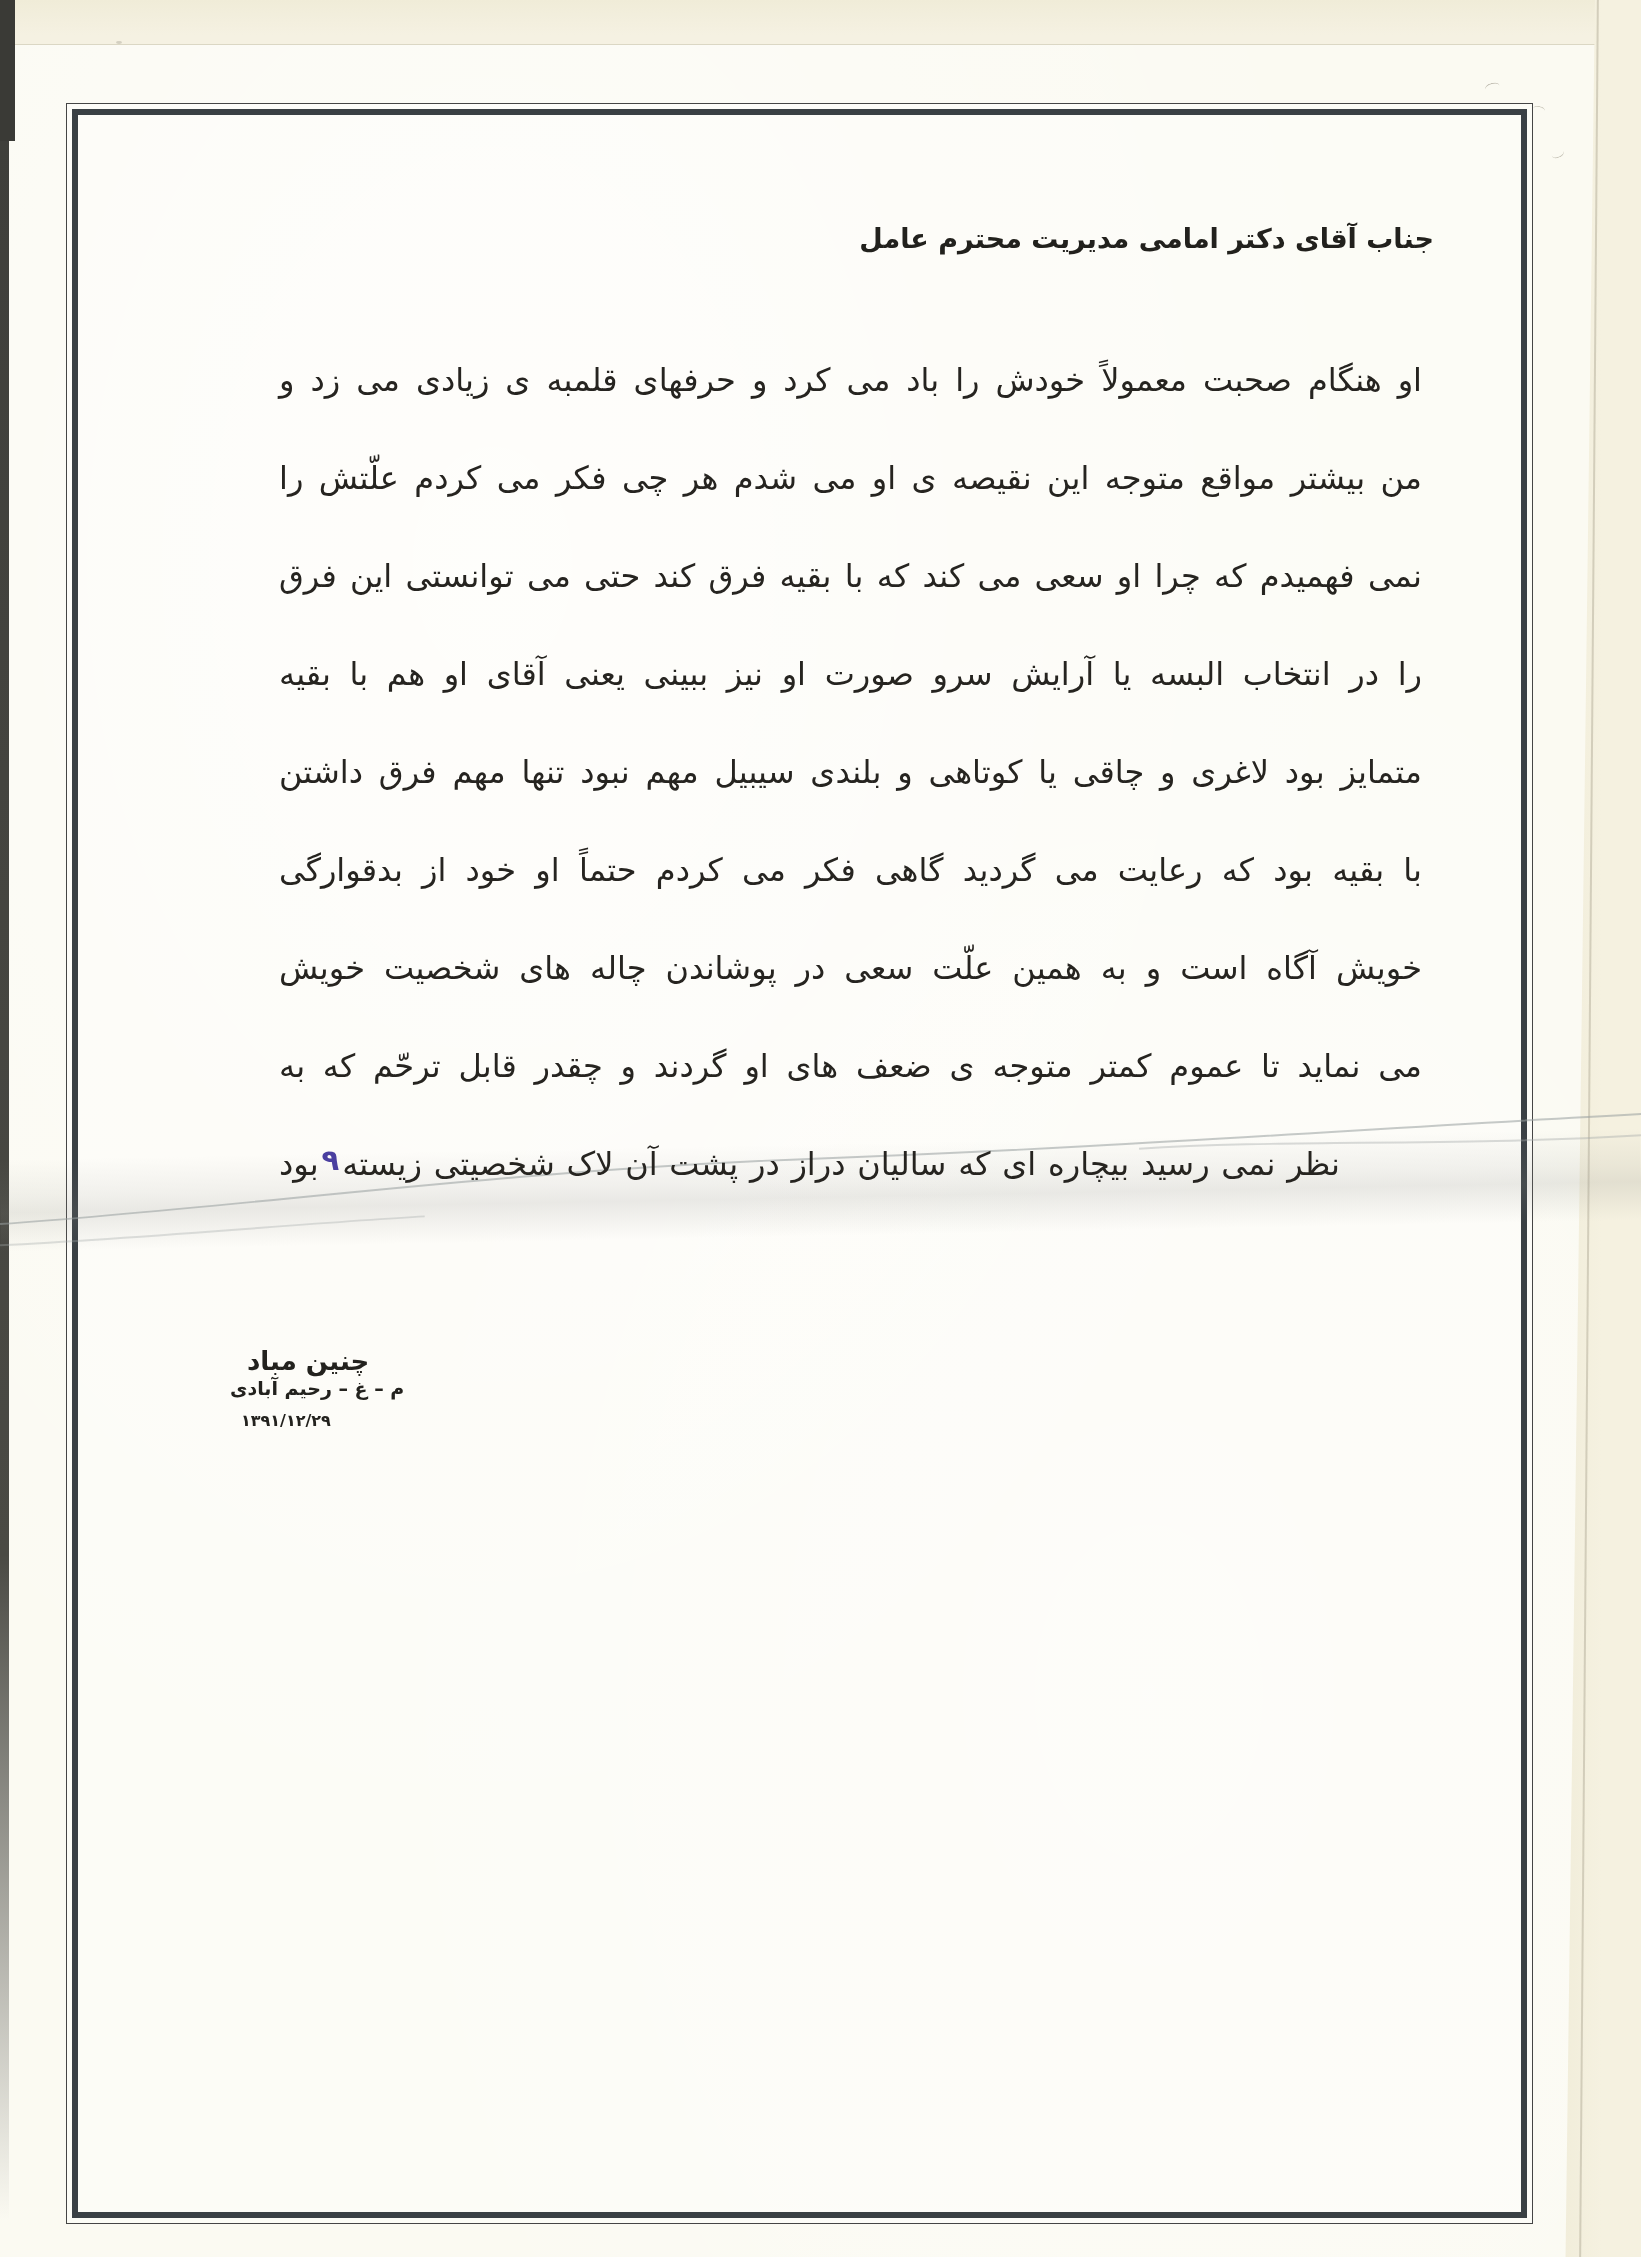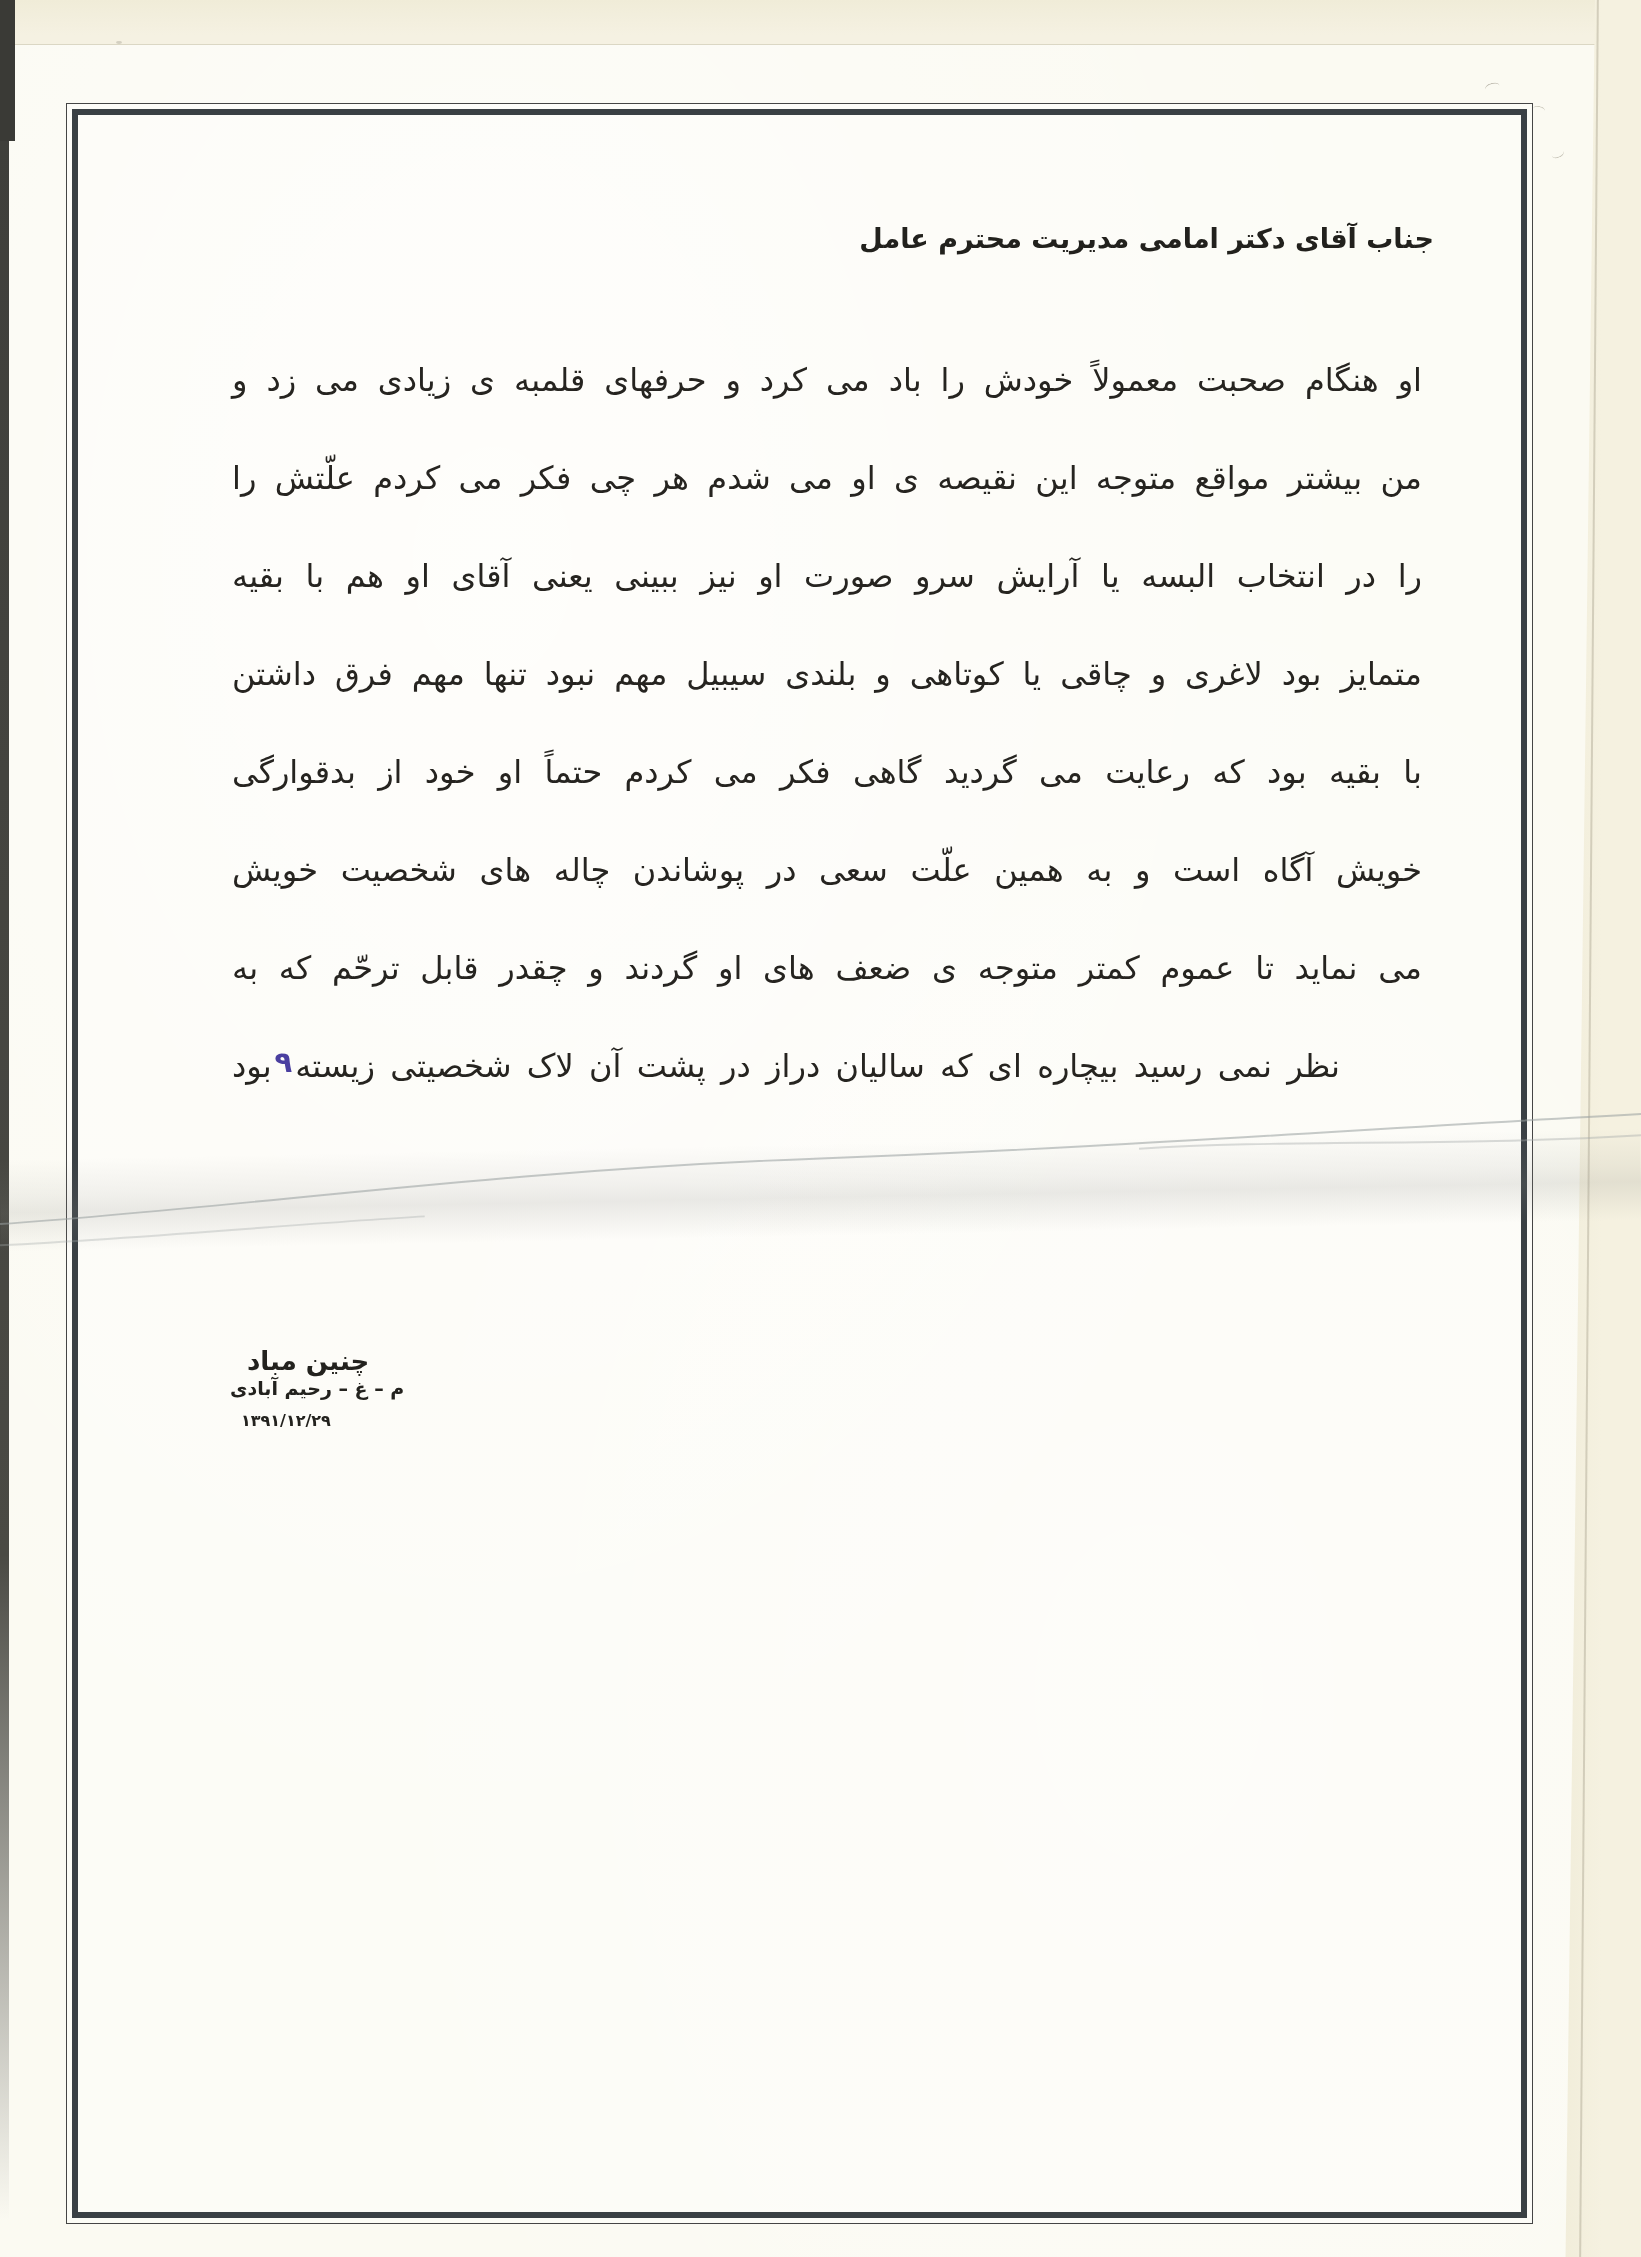--- a/index.html
+++ b/index.html
@@ -62,21 +62,21 @@
     position:absolute; left:244px; top:223px; width:1190px;
     direction:rtl; text-align:right;
     font-size:27px; font-weight:bold; color:#22211d; letter-spacing:0.5px;
   }
   .body-block {
     position:absolute; left:232px; top:331px; width:1190px;
     direction:rtl; font-size:32px; font-weight:500; color:#262420;
   }
   .body-block .line {
     height:98px; line-height:98px;
-    text-align:justify; text-align-last:justify;
+    text-align:justify; text-align-last:justify;margin-left:47px;
   }
   .body-block .line.last { margin-right:82px; text-align-last:justify; }
   .annotation-mark {
     color:#4a3fa0; font-weight:bold; font-size:29px;
     position:relative; top:-4.8px; margin:0 2.9px;
   }
   .sig { position:absolute; direction:rtl; font-weight:bold; color:#23221e; }
   .sig.farewell { left:247px; top:1338px; font-size:26px;margin-top:8px; }
   .sig.name     { left:230px; top:1377px; font-size:19px; }
   .sig.date     { left:241px; top:1411px; font-size:16px; letter-spacing:4.8px; }
@@ -106,20 +106,21 @@
   <div class="speck s1"></div>
   <div class="speck s2"></div>
   <div class="speck s3"></div>
   <div class="speck s4"></div>
 
   <div class="header-line">جناب آقای دکتر امامی مدیریت محترم عامل</div>
 
   <div class="body-block">
     <div class="line">او هنگام صحبت معمولاً خودش را باد می کرد و حرفهای قلمبه ی زیادی می زد و</div>
     <div class="line">من بیشتر مواقع متوجه این نقیصه ی او می شدم هر چی فکر می کردم علّتش را</div>
+    <div class="line">نمی فهمیدم که چرا او سعی می کند که با بقیه فرق کند حتی می توانستی این فرق</div>
     <div class="line">را در انتخاب البسه یا آرایش سرو صورت او نیز ببینی یعنی آقای او هم با بقیه</div>
     <div class="line">متمایز بود لاغری و چاقی یا کوتاهی و بلندی سیبیل مهم نبود تنها مهم فرق داشتن</div>
     <div class="line">با بقیه بود که رعایت می گردید گاهی فکر می کردم حتماً او خود از بدقوارگی</div>
     <div class="line">خویش آگاه است و به همین علّت سعی در پوشاندن چاله های شخصیت خویش</div>
     <div class="line">می نماید تا عموم کمتر متوجه ی ضعف های او گردند و چقدر قابل ترحّم که به</div>
     <div class="line last">
       <span>نظر نمی رسید بیچاره ای که سالیان دراز در پشت آن لاک شخصیتی زیسته</span><span class="annotation-mark">۹</span><span>بود</span>
     </div>
   </div>
 

